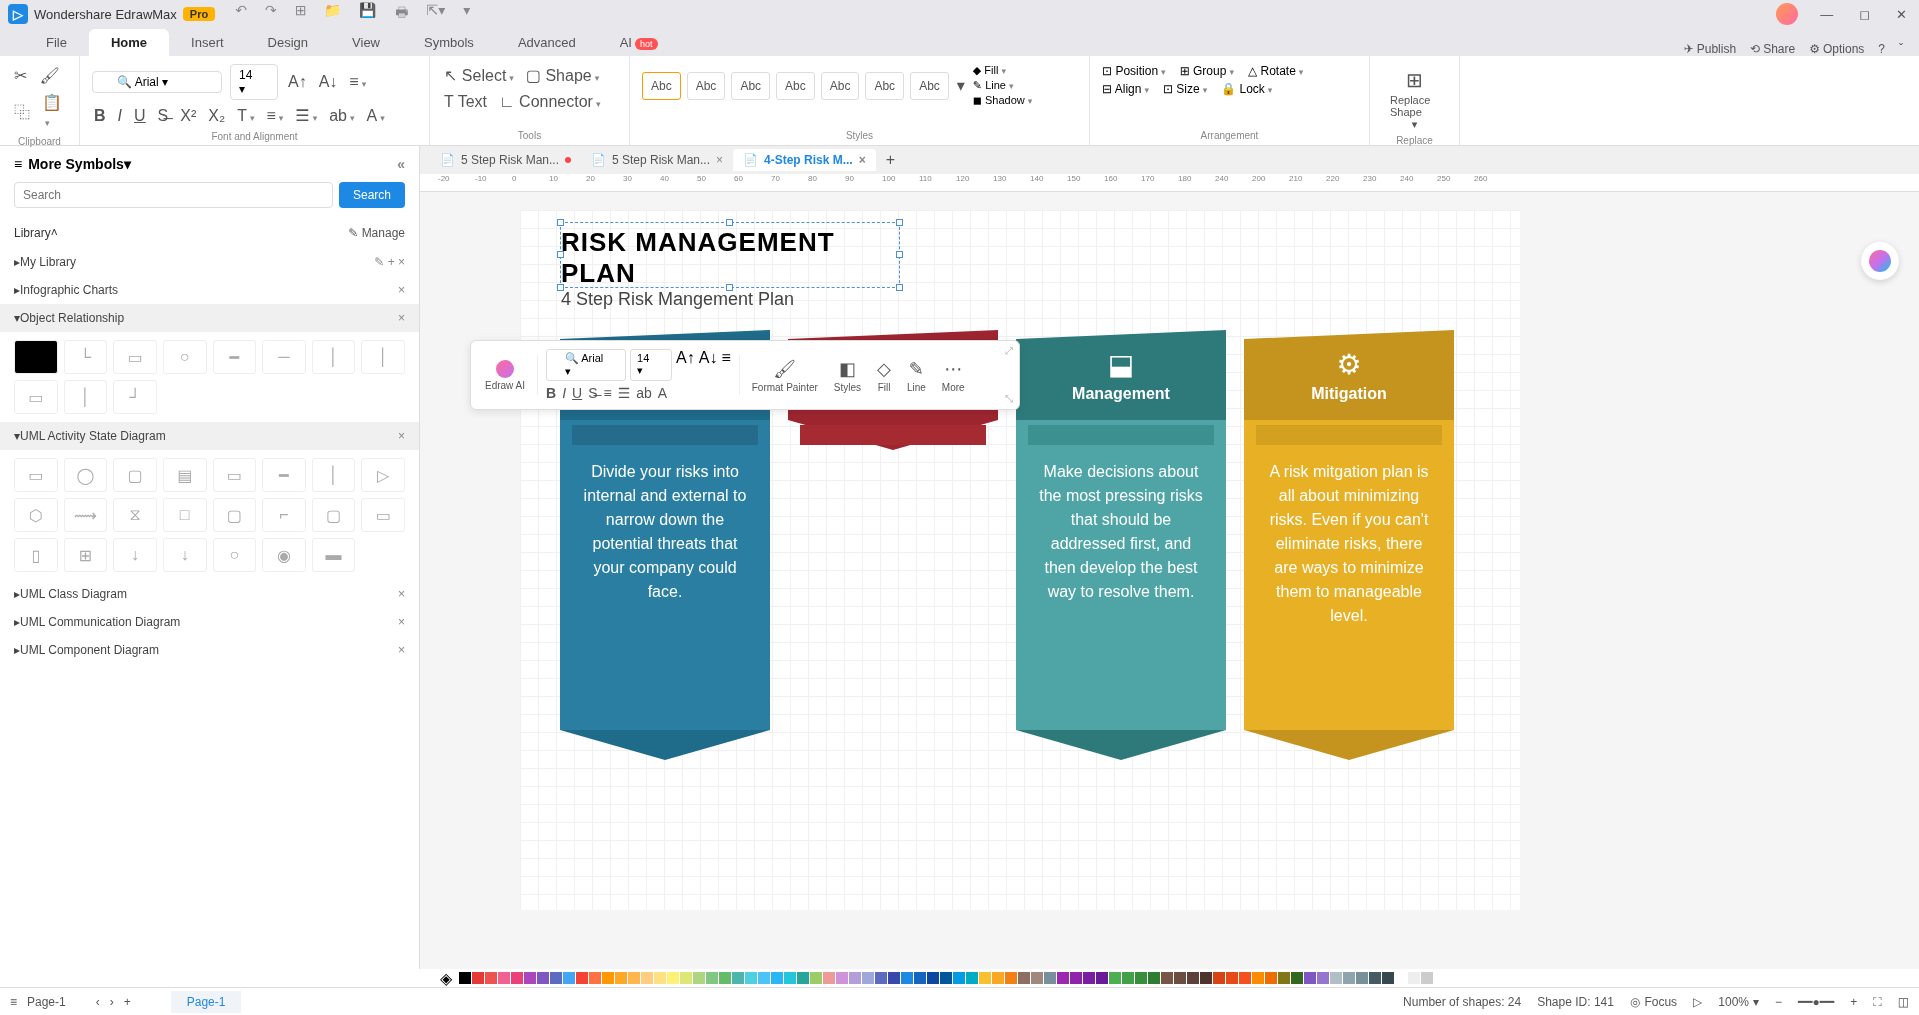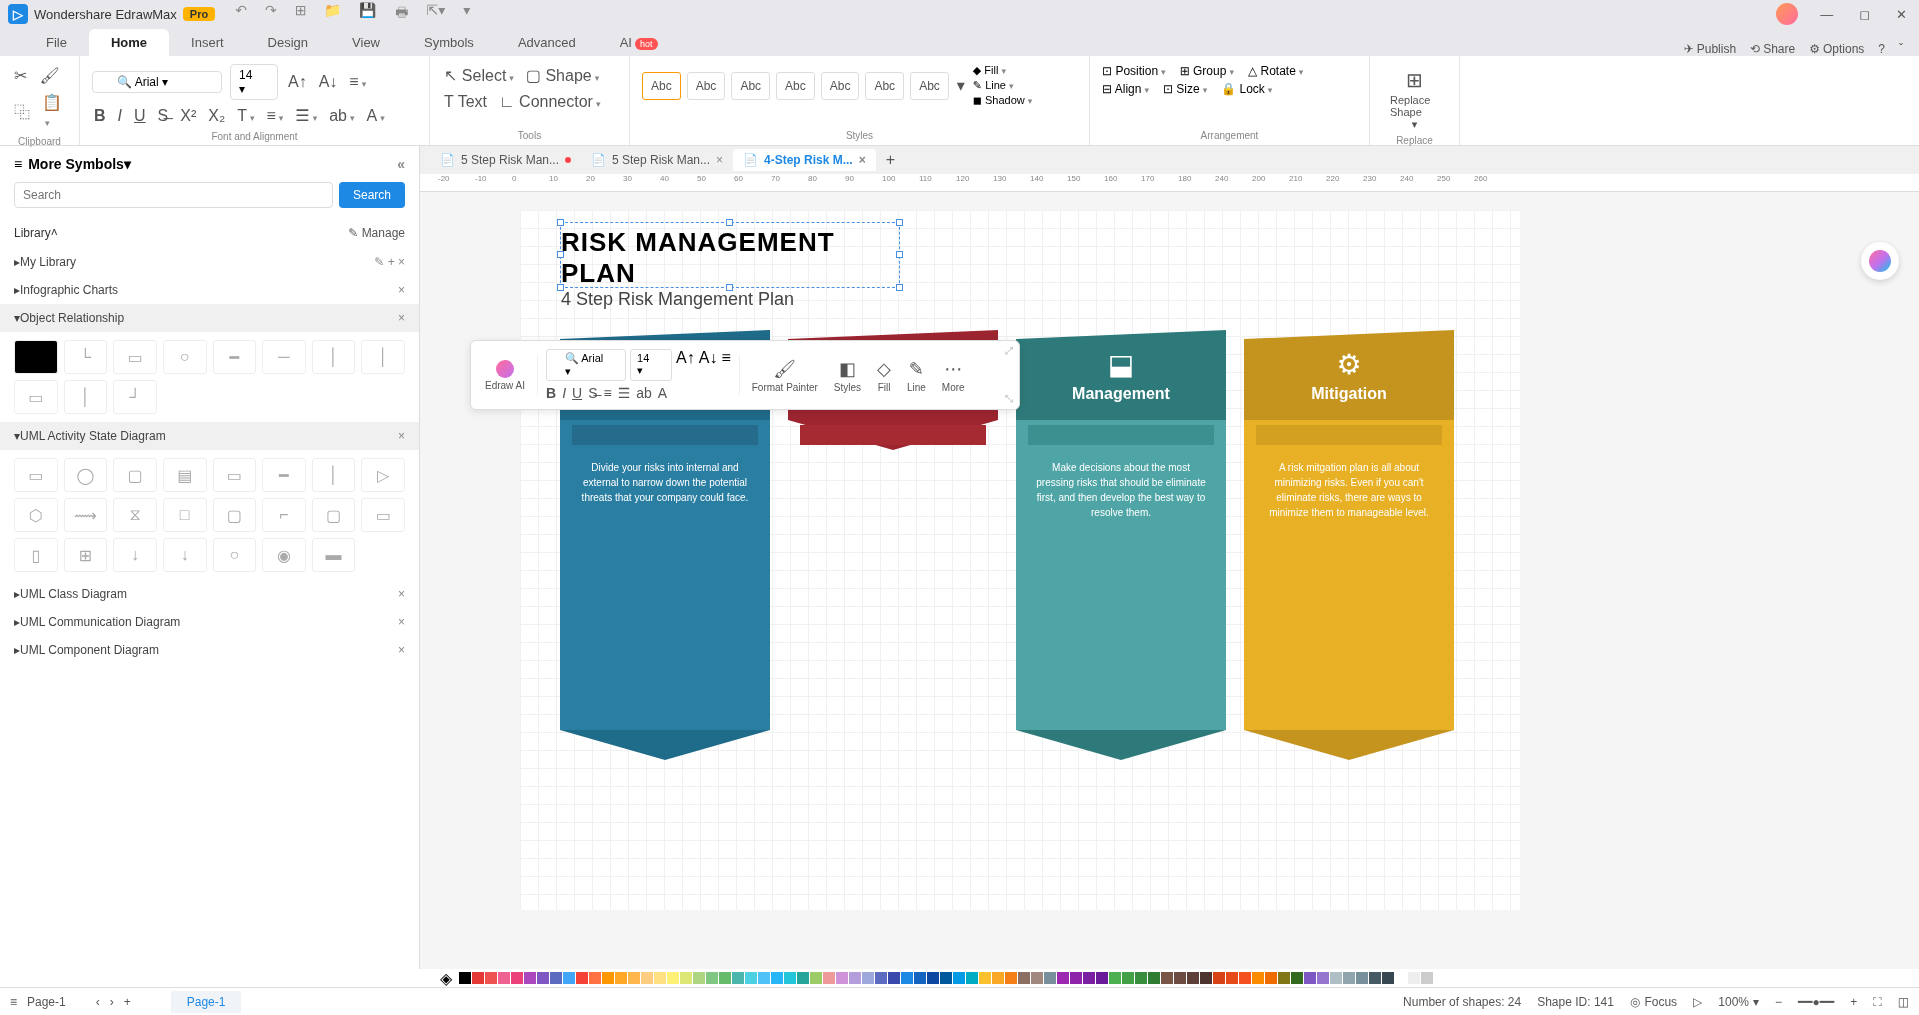--- a/index.html
+++ b/index.html
@@ -97,21 +97,21 @@
 .float-icons { display: flex; gap: 6px; }
 .float-icons span { font-size: 14px; color: #555; cursor: pointer; }
 .float-col { display: flex; flex-direction: column; gap: 4px; }
 
 
 .card-row { position: absolute; top: 120px; left: 40px; display: flex; gap: 18px; }
 .risk-card { width: 210px; height: 450px; position: relative; }
 .card-top { height: 90px; display: flex; flex-direction: column; align-items: center; justify-content: center; color: #fff; }
 .card-top .cicon { font-size: 28px; }
 .card-top .clabel { font-size: 16px; font-weight: 600; margin-top: 4px; }
-.card-body { height: 310px; padding: 40px 18px 20px; color: #fff; font-size: 10px; text-align: center; line-height: 1.5; }
+.card-body { height: 310px; padding: 40px 18px 20px; color: #fff; font-size: 16px; text-align: center; line-height: 1.5; }
 .card-arrow { height: 0; border-left: 105px solid transparent; border-right: 105px solid transparent; }
 .c1 .card-top { background: #1f6b8a; clip-path: polygon(0 10%, 100% 0, 100% 100%, 0 100%); }
 .c1 .card-body { background: #2a7ea2; }
 .c1 .card-arrow { border-top: 30px solid #1f6b8a; }
 .c2 .card-top { background: #9c2530; clip-path: polygon(0 10%, 100% 0, 100% 100%, 0 100%); }
 .c2 .card-body { background: #b83138; }
 .c2 .card-arrow { border-top: 30px solid #9c2530; }
 .c3 .card-top { background: #2e7a7a; clip-path: polygon(0 10%, 100% 0, 100% 100%, 0 100%); }
 .c3 .card-body { background: #4fa5a5; }
 .c3 .card-arrow { border-top: 30px solid #2e7a7a; }
@@ -413,21 +413,21 @@
               </div>
             <div class="inner-chevron"></div>
             <div class="card-arrow"></div>
           </div>
           <div class="risk-card c3">
             <div class="card-top">
                 <span class="cicon">⬓</span>
                 <span class="clabel">Management</span>
               </div>
             <div class="inner-chevron"></div>
-            <div class="card-body">Make decisions about the most pressing risks that should be eliminate first, and then develop the best way to resolve them.</div>
+            <div class="card-body">Make decisions about the most pressing risks that should be addressed first, and then develop the best way to resolve them.</div>
             <div class="card-arrow"></div>
           </div>
           <div class="risk-card c4">
             <div class="card-top">
                 <span class="cicon">⚙</span>
                 <span class="clabel">Mitigation</span>
               </div>
             <div class="inner-chevron"></div>
             <div class="card-body">A risk mitgation plan is all about minimizing risks. Even if you can't eliminate risks, there are ways to minimize them to manageable level.</div>
             <div class="card-arrow"></div>

